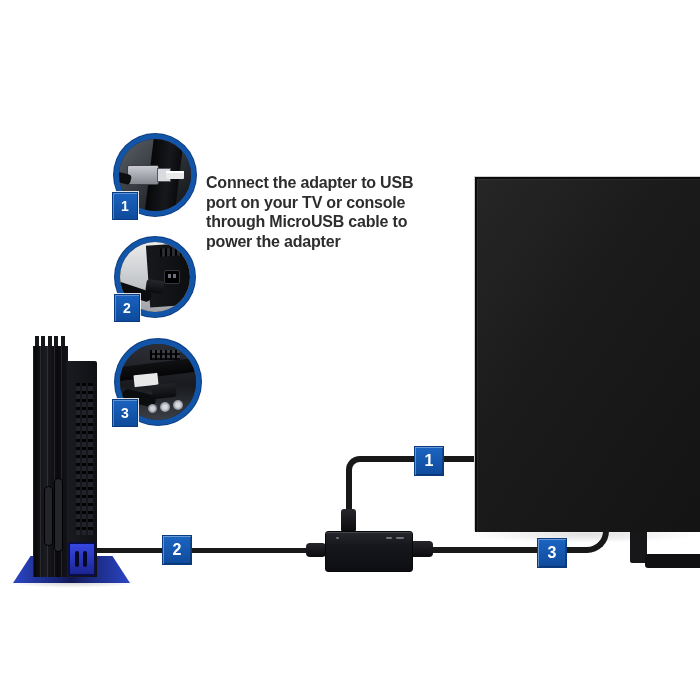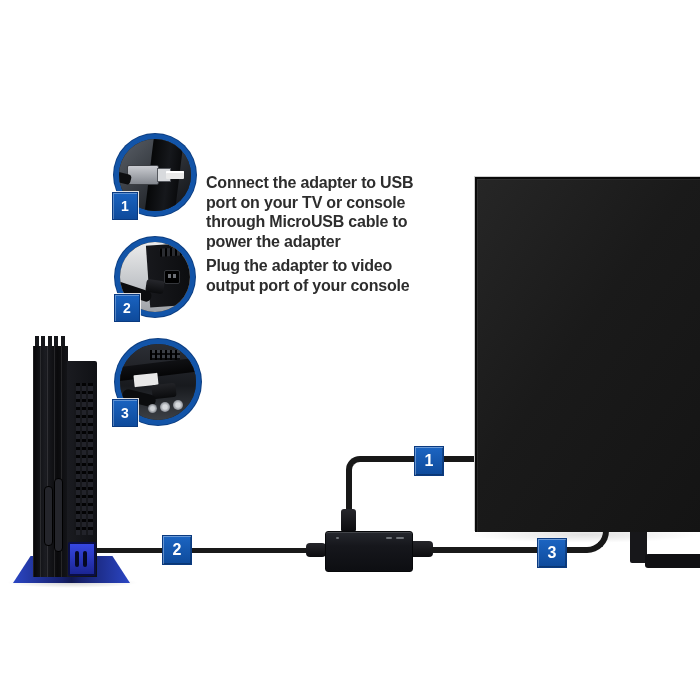--- a/index.html
+++ b/index.html
@@ -147,22 +147,20 @@
       <div class="ph" style="left:44px;top:28px;width:14px;height:12px;background:#000;border:1px solid #34363b;border-radius:2px;"></div>
       <div class="ph" style="left:48px;top:32px;width:3px;height:4px;background:#6d7076;"></div>
       <div class="ph" style="left:53px;top:32px;width:3px;height:4px;background:#6d7076;"></div>
       <div class="ph" style="left:-8px;top:44px;width:40px;height:11px;background:#0b0c0e;transform:rotate(18deg);border-radius:5px;"></div>
       <div class="ph" style="left:26px;top:38px;width:18px;height:13px;background:linear-gradient(180deg,#26272c,#0a0b0d);border-radius:3px;transform:rotate(8deg);"></div>
     </div>
   </div>
   <div class="callout-badge" style="left:114px;top:294px;width:24px;height:26px;">
     <span>2</span>
   </div>
-  <div class="step-text" style="left:206px;top:256px;width:252px;">Plug the adapter to video
-output port of your console</div>
 
   <div class="callout-circle" style="left:115px;top:339px;width:76px;height:76px;">
     <div class="ph" style="left:0;top:0;width:76px;height:76px;background:linear-gradient(180deg,#2c2f35,#181a1e 55%,#3c4046);">
       <div class="ph" style="left:30px;top:6px;width:30px;height:10px;background:repeating-linear-gradient(90deg,#000 0 2px,transparent 2px 5px),repeating-linear-gradient(0deg,#0a0b0d 0 2px,#3a3e45 2px 5px);"></div>
       <div class="ph" style="left:-4px;top:18px;width:90px;height:14px;background:linear-gradient(180deg,#101114,#050506);transform:rotate(-7deg);"></div>
       <div class="ph" style="left:14px;top:30px;width:24px;height:12px;background:#e8e8e8;transform:rotate(-6deg);border-radius:1px;"></div>
       <div class="ph" style="left:32px;top:40px;width:24px;height:14px;background:linear-gradient(180deg,#222327,#0a0b0d);border-radius:3px;transform:rotate(-6deg);"></div>
       <div class="ph" style="left:2px;top:48px;width:34px;height:12px;background:#0b0c0e;border-radius:6px;transform:rotate(14deg);"></div>
       <div class="ph" style="left:40px;top:58px;width:10px;height:10px;background:radial-gradient(circle,#d7dade 30%,#8a8e95 70%);border-radius:50%;"></div>
       <div class="ph" style="left:53px;top:56px;width:10px;height:10px;background:radial-gradient(circle,#d7dade 30%,#8a8e95 70%);border-radius:50%;"></div>

